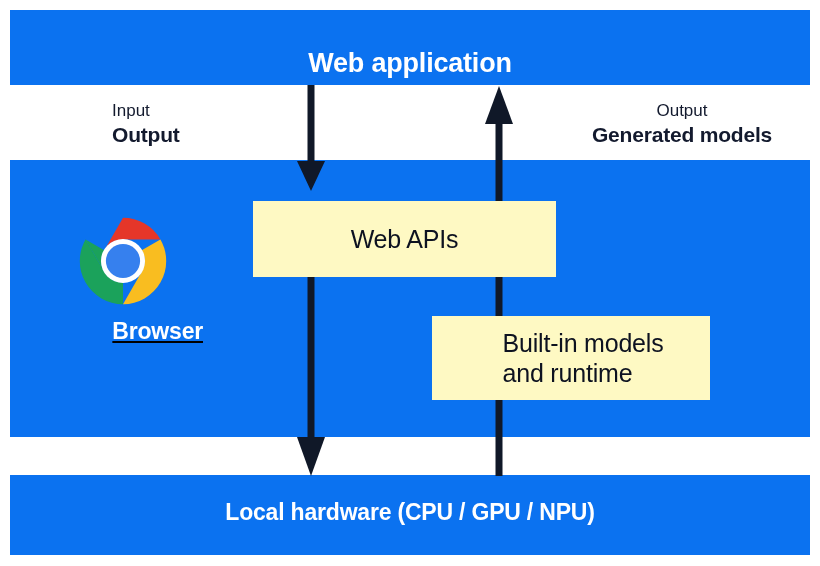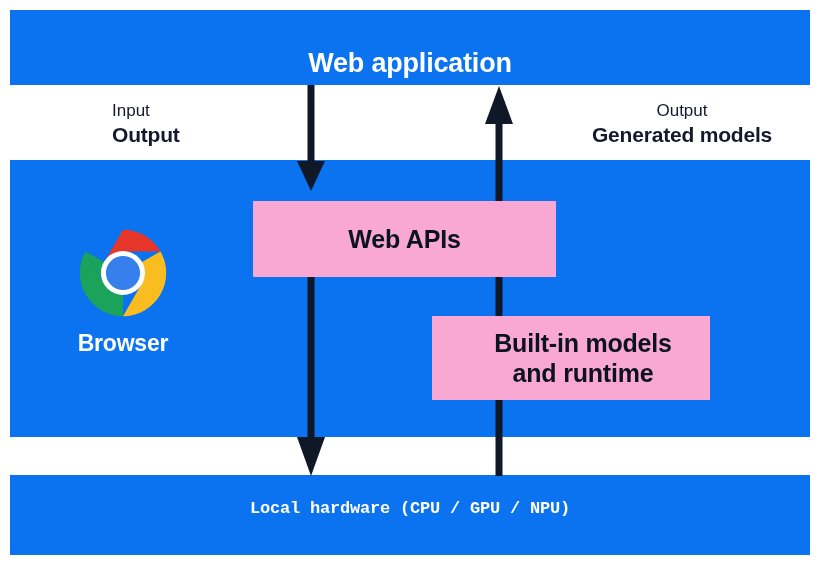--- a/index.html
+++ b/index.html
@@ -53,22 +53,21 @@
     color: #ffffff;
     font-weight: bold;
     letter-spacing: -0.2px;
   }
   #band-web-application .band-title {
     top: 38px;
     font-size: 27px;
   }
   #band-local-hardware .band-title {
     top: 24px;
-    font-size: 17px;
-    font-family: Liberation Mono, monospace;
+    font-size: 23px;
   }
 
   
   .annotation {
     position: absolute;
     color: #131a2e;
     line-height: 1.28;
   }
   .annotation .kicker {
     display: block;
@@ -117,27 +116,26 @@
   .arrow svg {
     display: block;
     width: 100%;
     height: 100%;
     overflow: visible;
   }
 
   
   .yellow-box {
     position: absolute;
-    background: #f9a8d4;
+    background: #fef9c3;
     display: flex;
     align-items: center;
     justify-content: center;
-    text-align: center;
     color: #0d1220;
-    font-weight: bold;
+    font-weight: normal;
     letter-spacing: -0.2px;
   }
   #box-web-apis {
     left: 253px;
     top: 201px;
     width: 303px;
     height: 76px;
     font-size: 25px;
   }
   #box-builtin-models {
@@ -150,23 +148,24 @@
   }
   #box-builtin-models .box-label {
     white-space: pre-line;
     margin-left: 24px;
   }
 
   
   #browser-group {
     position: absolute;
     left: 43px;
-    top: 228px;
+    top: 216px;
     width: 160px;
-    text-align: center;
+    text-align: right;
+    text-decoration: underline;
   }
   #chrome-logo {
     width: 90px;
     height: 90px;
     margin: 0 auto;
     display: block;
   }
   #browser-label {
     display: block;
     margin-top: 12px;

